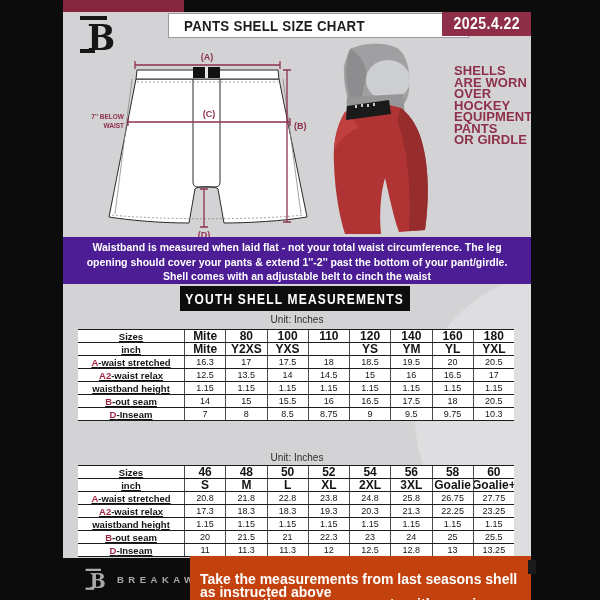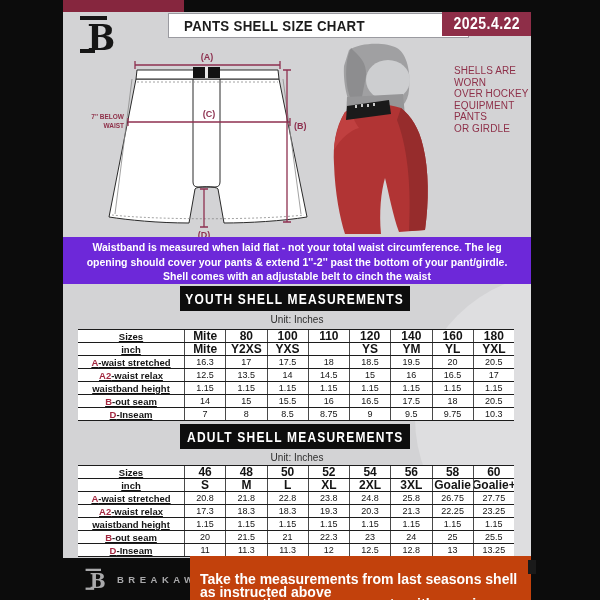--- a/index.html
+++ b/index.html
@@ -17,27 +17,27 @@
   
   .brand-logo { position:absolute; left:16px; top:1px; width:42px; height:42px; }
   .title-box  { position:absolute; left:77px; top:1px; width:301px; height:25px; background:#fff; border:1px solid #9a9aa0; display:flex; align-items:center; padding-left:15px;margin-left:28px; }
   .title-box span { font-size:14px; font-weight:700; color:#1c1c1c; letter-spacing:.3px; transform:scaleX(.95); transform-origin:left center; white-space:nowrap; }
   .date-box   { position:absolute; left:379px; top:0; width:89px; height:24px; background:#8e2e48; display:flex; align-items:center; justify-content:center; }
   .date-box span { color:#fff; font-weight:700; font-size:16px; letter-spacing:.5px; transform:scaleX(.88); white-space:nowrap; }
 
   
   .pants-svg { position:absolute; left:25px; top:36px; }
   .photo-svg { position:absolute; left:268px; top:30px; }
-  .photo-note { position:absolute; left:391px; top:53px; width:80px; color:#8e3049; font-size:10px; font-weight:400; line-height:11.5px; white-space:pre-line; letter-spacing:.1px; }
+  .photo-note { position:absolute; left:391px; top:53px; width:80px; color:#8e3049; font-size:13px; font-weight:700; line-height:11.5px; white-space:pre-line; letter-spacing:.1px; }
   svg text { font-family:"Liberation Sans", sans-serif; }
   .dim-label { fill:#8e3150; font-size:9px; font-weight:700; }
   .dim-note  { fill:#8e3049; font-size:6.5px; font-weight:700; }
 
   
-  .banner { position:absolute; left:0; top:225px; width:468px; height:47px; background:#6d28d9; color:#fff; font-size:10.5px; font-weight:700; text-align:center; line-height:14.5px; padding-top:3px; white-space:pre-line; }
+  .banner { position:absolute; left:0; top:225px; width:468px; height:47px; background:#4c1d95; color:#fff; font-size:10.5px; font-weight:700; text-align:center; line-height:14.5px; padding-top:3px; white-space:pre-line; }
 
   
   .measure-heading { position:absolute; left:117px; width:230px; height:25px; background:#0d0d0d; border-radius:0; display:flex; align-items:center; justify-content:center; }
   .measure-heading span { color:#fff; font-weight:700; font-size:15px; letter-spacing:1.5px; transform:scaleX(.8); white-space:nowrap; }
   .heading-youth { top:274px; }
   .heading-adult { top:412px; }
   .unit-label { position:absolute; left:0; width:468px; text-align:center; font-size:10px; color:#2e2e2e; }
   .unit-youth { top:302px; }
   .unit-adult { top:440px; }
 
@@ -212,23 +212,20 @@
           <div class="tcell tval">8</div>
           <div class="tcell tval">8.5</div>
           <div class="tcell tval">8.75</div>
           <div class="tcell tval">9</div>
           <div class="tcell tval">9.5</div>
           <div class="tcell tval">9.75</div>
           <div class="tcell tval">10.3</div>
         </div>
       </div>
 
-    <div class="measure-heading heading-adult">
-      <span>ADULT SHELL MEASUREMENTS</span>
-    </div>
     <div class="unit-label unit-adult">Unit: Inches</div>
     <div class="dtable table-adult">
         <div class="trow">
           <div class="tcell tlabel">Sizes</div>
           <div class="tcell tval thead">46</div>
           <div class="tcell tval thead">48</div>
           <div class="tcell tval thead">50</div>
           <div class="tcell tval thead">52</div>
           <div class="tcell tval thead">54</div>
           <div class="tcell tval thead">56</div>

